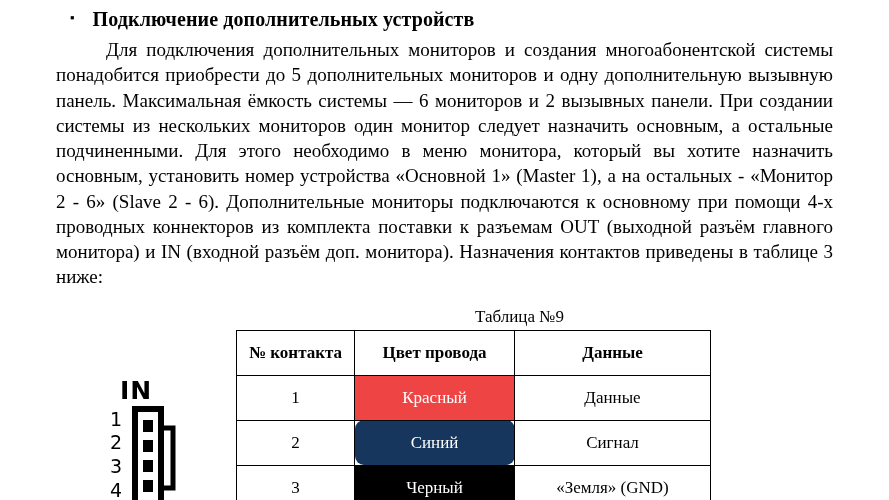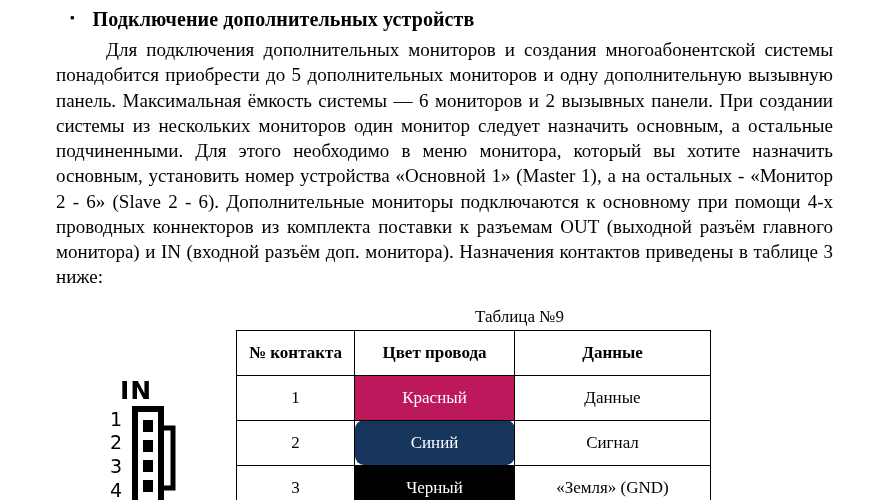--- a/index.html
+++ b/index.html
@@ -106,21 +106,21 @@
   table.pins th {
     font-weight: bold;
     font-size: 17px;
   }
   table.pins tbody td {
     font-size: 17px;
   }
   col.c1 { width: 118px; }
   col.c2 { width: 160px; }
   col.c3 { width: 196px; }
-  .cell-red { background: #be185d; color: #ffffff; }
+  .cell-red { background: #ef4444; color: #ffffff; }
   .cell-blue { background: #17365d; color: #ffffff; border-radius: 9px; }
   .cell-black { background: #000000; color: #ffffff; }
   .cell-yellow { background: #ffe600; color: #000000; }
 </style>
 </head>
 <body>
 
 <div class="page">
 
   <div class="heading-row">

